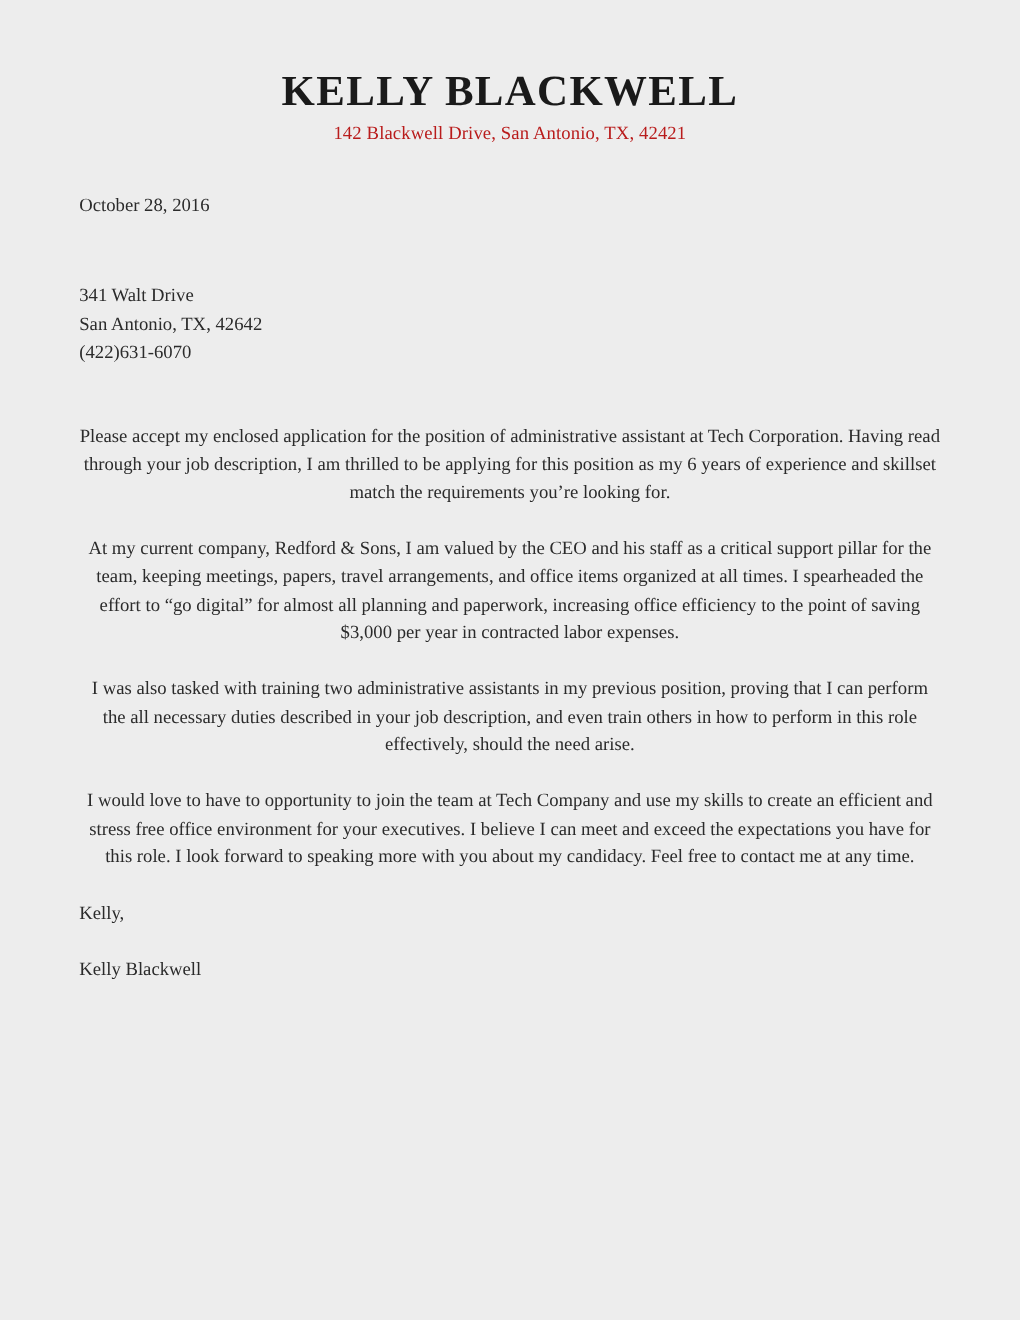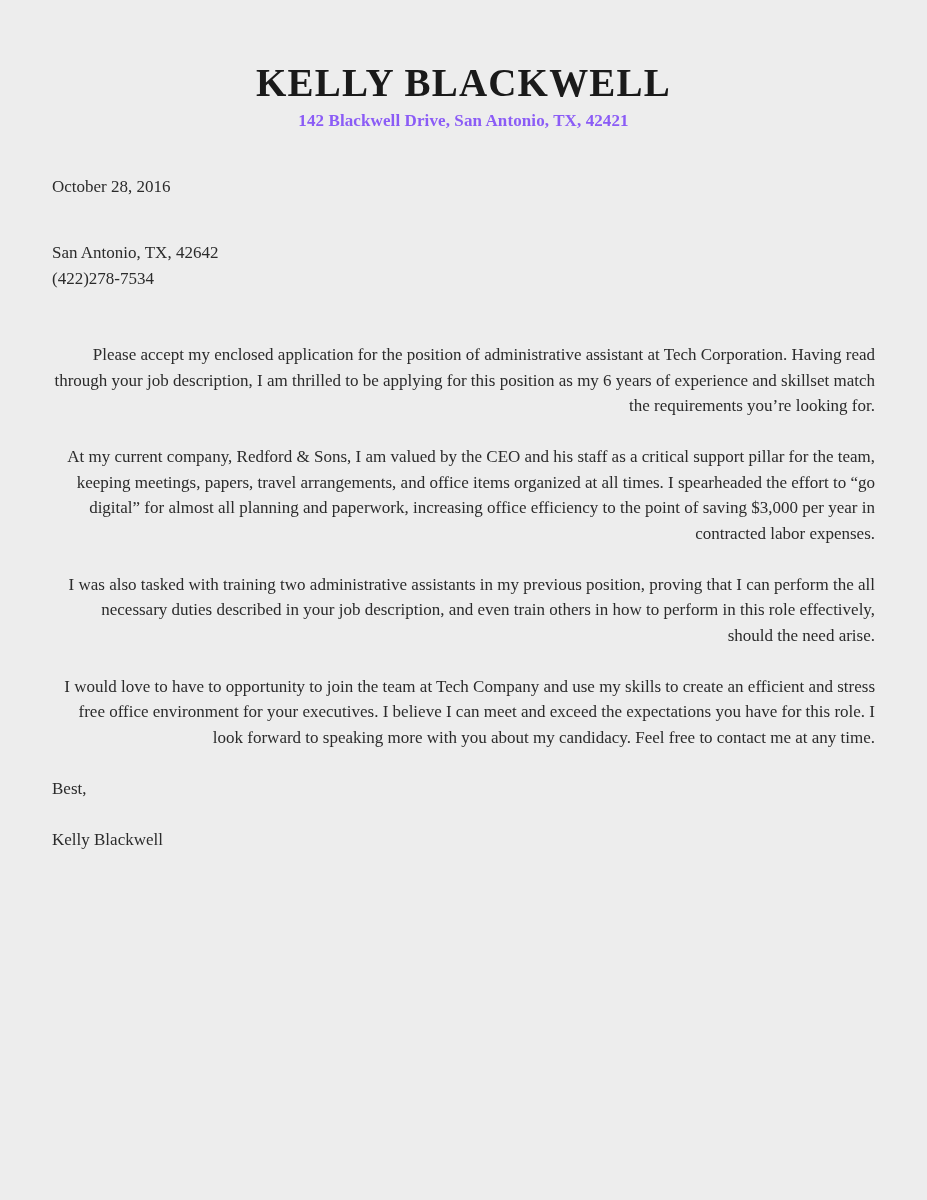--- a/index.html
+++ b/index.html
@@ -14,72 +14,71 @@
     color: #2b2b2b;
     overflow: hidden;
   }
 
   .page {
     position: relative;
     width: 927px;
     height: 1016px;
     background: #ededed;
     box-sizing: border-box;
-    padding: 0 52px;
+    padding: 0 72px;
   }
 
   
   .letterhead {
     padding-top: 62px;
     text-align: center;
   }
   .name-heading {
     font-size: 39px;
     font-weight: bold;
     letter-spacing: 1.2px;
     line-height: 1.08;
     margin: 0 0 6px 0;
     color: #1a1a1a;
     font-family: "Liberation Serif", "DejaVu Serif", serif;
   }
   .contact-line {
     font-size: 17px;
     line-height: 21px;
-    color: #8b5cf6;
+    color: #b91c1c;
     letter-spacing: 0.1px;
-    font-weight: bold;
   }
 
   
   .letter-body {
     margin-top: 43px;
     font-size: 17px;
     line-height: 25.5px;
     text-align: left;
   }
   .block {
     margin: 0;
   }
   .date-block {
-    margin-bottom: 15px;
+    margin-bottom: 31px;
   }
   .addr-line,
   .date-line,
   .salutation,
   .closing-line,
   .signature-line {
     margin: 0;
     white-space: nowrap;
   }
   .spacer {
     height: 25.5px;
   }
   .para {
     margin: 0;
-    text-align: right;
+    text-align: center;
   }
 </style>
 </head>
 <body>
 
 <div class="page">
 
   <header class="letterhead">
     <h1 class="name-heading">KELLY BLACKWELL</h1>
     <div class="contact-line">142 Blackwell Drive, San Antonio, TX, 42421</div>
@@ -87,22 +86,23 @@
 
   <section class="letter-body">
 
     <div class="date-block">
       <div class="date-line">October 28, 2016</div>
     </div>
 
     <div class="spacer"></div>
 
     <div class="block">
+      <div class="addr-line">341 Walt Drive</div>
       <div class="addr-line">San Antonio, TX, 42642</div>
-      <div class="addr-line">(422)278-7534</div>
+      <div class="addr-line">(422)631-6070</div>
     </div>
 
     <div class="spacer"></div>
 
 
     <div class="spacer"></div>
 
     <p class="para">Please accept my enclosed application for the position of administrative assistant at Tech Corporation. Having read through your job description, I am thrilled to be applying for this position as my 6 years of experience and skillset match the requirements you’re looking for.</p>
 
     <div class="spacer"></div>
@@ -112,21 +112,21 @@
     <div class="spacer"></div>
 
     <p class="para">I was also tasked with training two administrative assistants in my previous position, proving that I can perform the all necessary duties described in your job description, and even train others in how to perform in this role effectively, should the need arise.</p>
 
     <div class="spacer"></div>
 
     <p class="para">I would love to have to opportunity to join the team at Tech Company and use my skills to create an efficient and stress free office environment for your executives. I believe I can meet and exceed the expectations you have for this role. I look forward to speaking more with you about my candidacy. Feel free to contact me at any time.</p>
 
     <div class="spacer"></div>
 
-    <div class="closing-line">Best,</div>
+    <div class="closing-line">Kelly,</div>
 
     <div class="spacer"></div>
 
     <div class="signature-line">Kelly Blackwell</div>
 
   </section>
 
 </div>
 
 </body></html>

